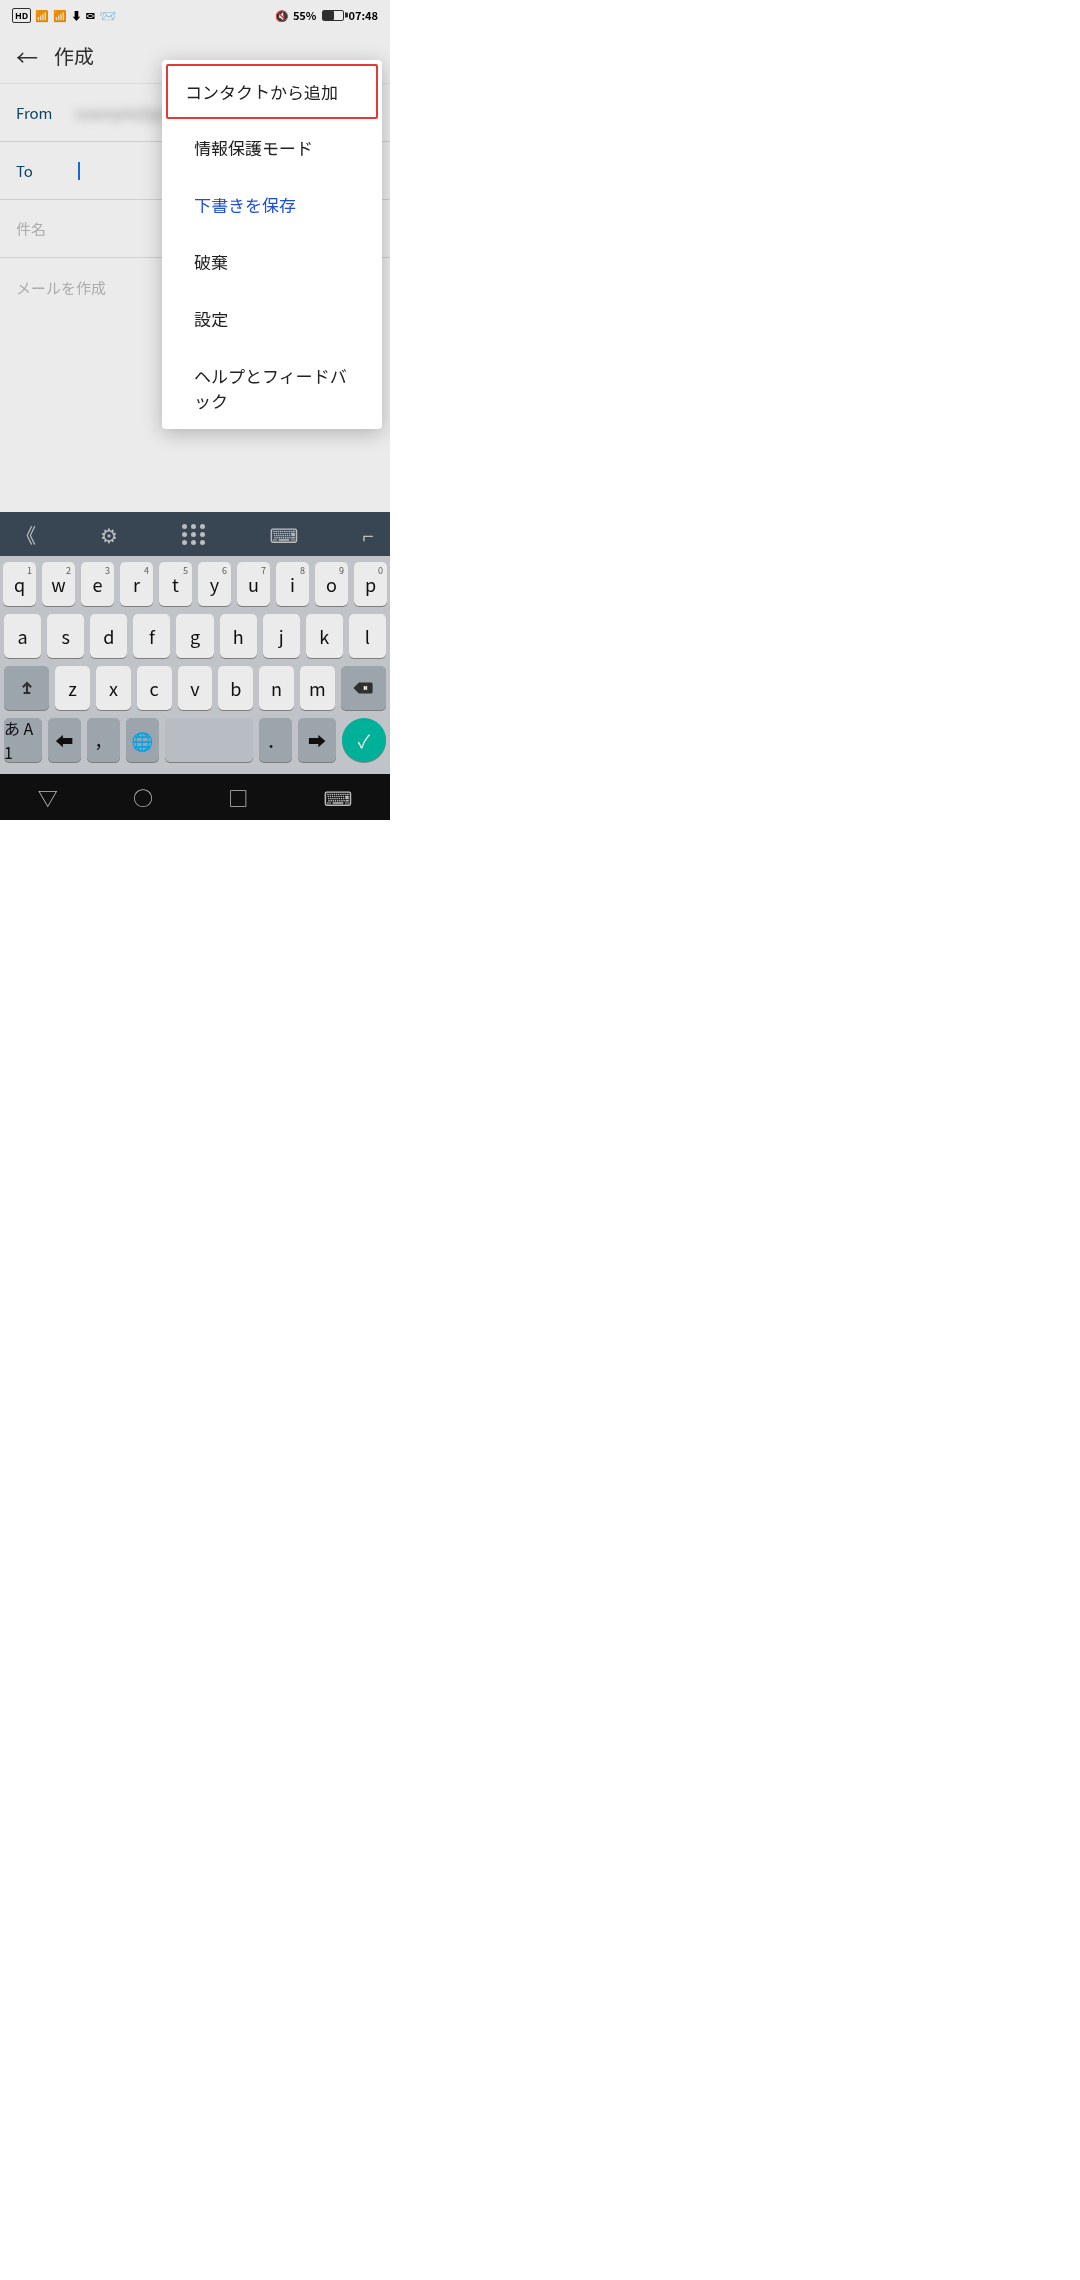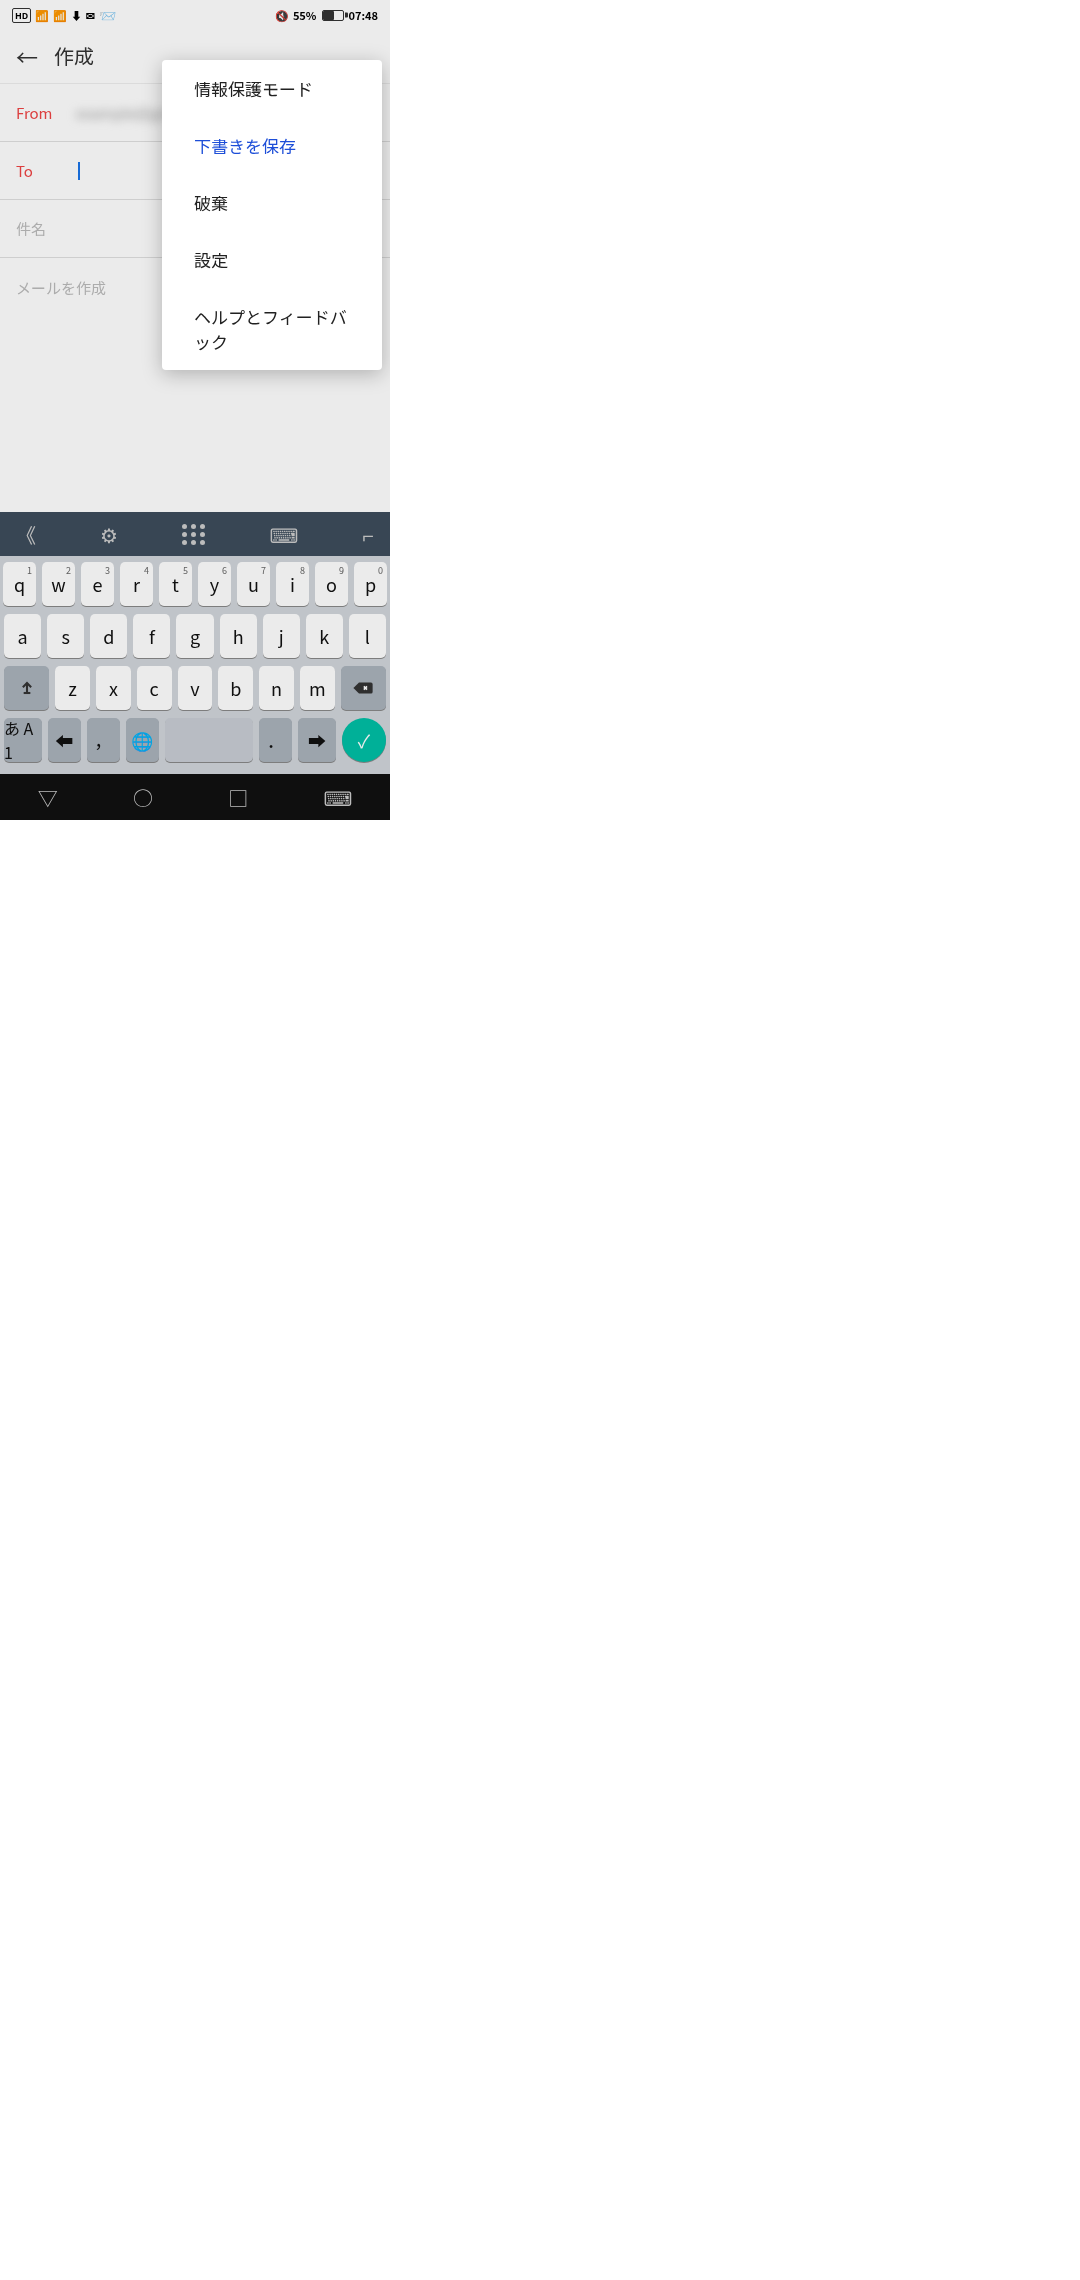--- a/index.html
+++ b/index.html
@@ -97,21 +97,21 @@
     }
     .form-row {
       display: flex;
       align-items: center;
       padding: 14px 16px;
       border-bottom: 1px solid #e0e0e0;
       min-height: 58px;
     }
     .form-label {
       font-size: 15px;
-      color: #ef4444;
+      color: #0c4a6e;
       width: 60px;
       min-width: 60px;
     }
     .form-value {
       font-size: 15px;
       color: #333;
       flex: 1;
     }
     .form-placeholder {
       font-size: 15px;
@@ -334,20 +334,21 @@
     <span class="form-placeholder">件名</span>
   </div>
   <div class="form-row" style="border-bottom:none;">
     <span class="form-placeholder">メールを作成</span>
   </div>
 </div>
 
 <div class="dim-overlay"></div>
 
 <div class="dropdown-overlay">
+  <div class="menu-item highlighted">コンタクトから追加</div>
   <div class="menu-item">情報保護モード</div>
   <div class="menu-item disabled">下書きを保存</div>
   <div class="menu-item">破棄</div>
   <div class="menu-item">設定</div>
   <div class="menu-item">ヘルプとフィードバック</div>
 </div>
 
 <div class="keyboard-container">
   <div class="keyboard-toolbar">
     <span class="kbd-tool">《</span>

